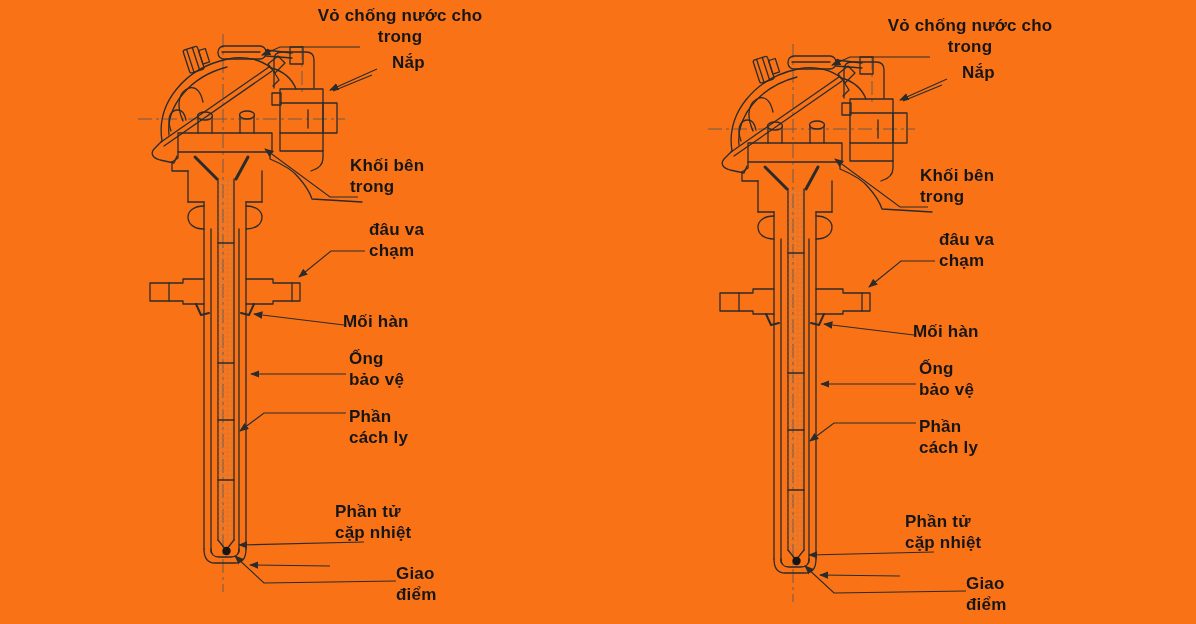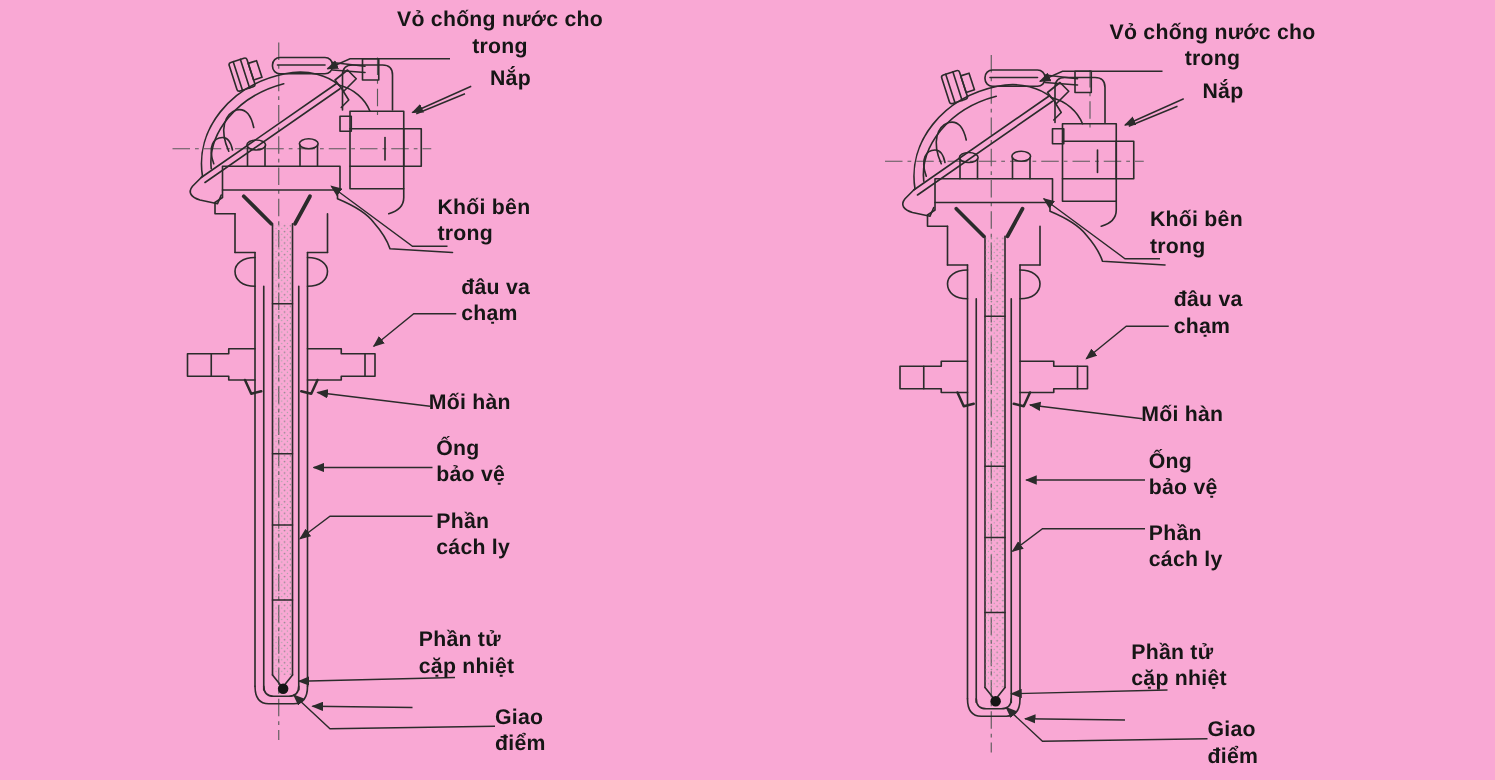--- a/index.html
+++ b/index.html
@@ -1,18 +1,18 @@
 <!DOCTYPE html>
 <html><head>
 <meta charset="utf-8">
 <style>
   html,body{margin:0;padding:0;}
   body{width:1196px;height:624px;background:#ffffff;overflow:hidden;
        font-family:"Liberation Sans",sans-serif;}
-  .canvas{position:relative;width:1196px;height:624px;background:#f9a8d4;}
+  .canvas{position:relative;width:1196px;height:624px;background:#f97316;}
   figure{margin:0;}
   .fig{position:absolute;width:390px;height:614px;}
   .fig-left{left:130px;top:0;}
   .fig-right{left:700px;top:10px;}
   svg.drawing{position:absolute;left:0;top:0;width:390px;height:614px;}
   .lbl{position:absolute;font-weight:bold;font-size:17px;line-height:21px;
        color:#161616;white-space:nowrap;letter-spacing:0.2px;}
   .lbl .ln{display:block;}
   .lbl-cover{left:152px;top:5px;width:236px;text-align:center;white-space:normal;}
   .lbl-cap{left:262px;top:52px;}

